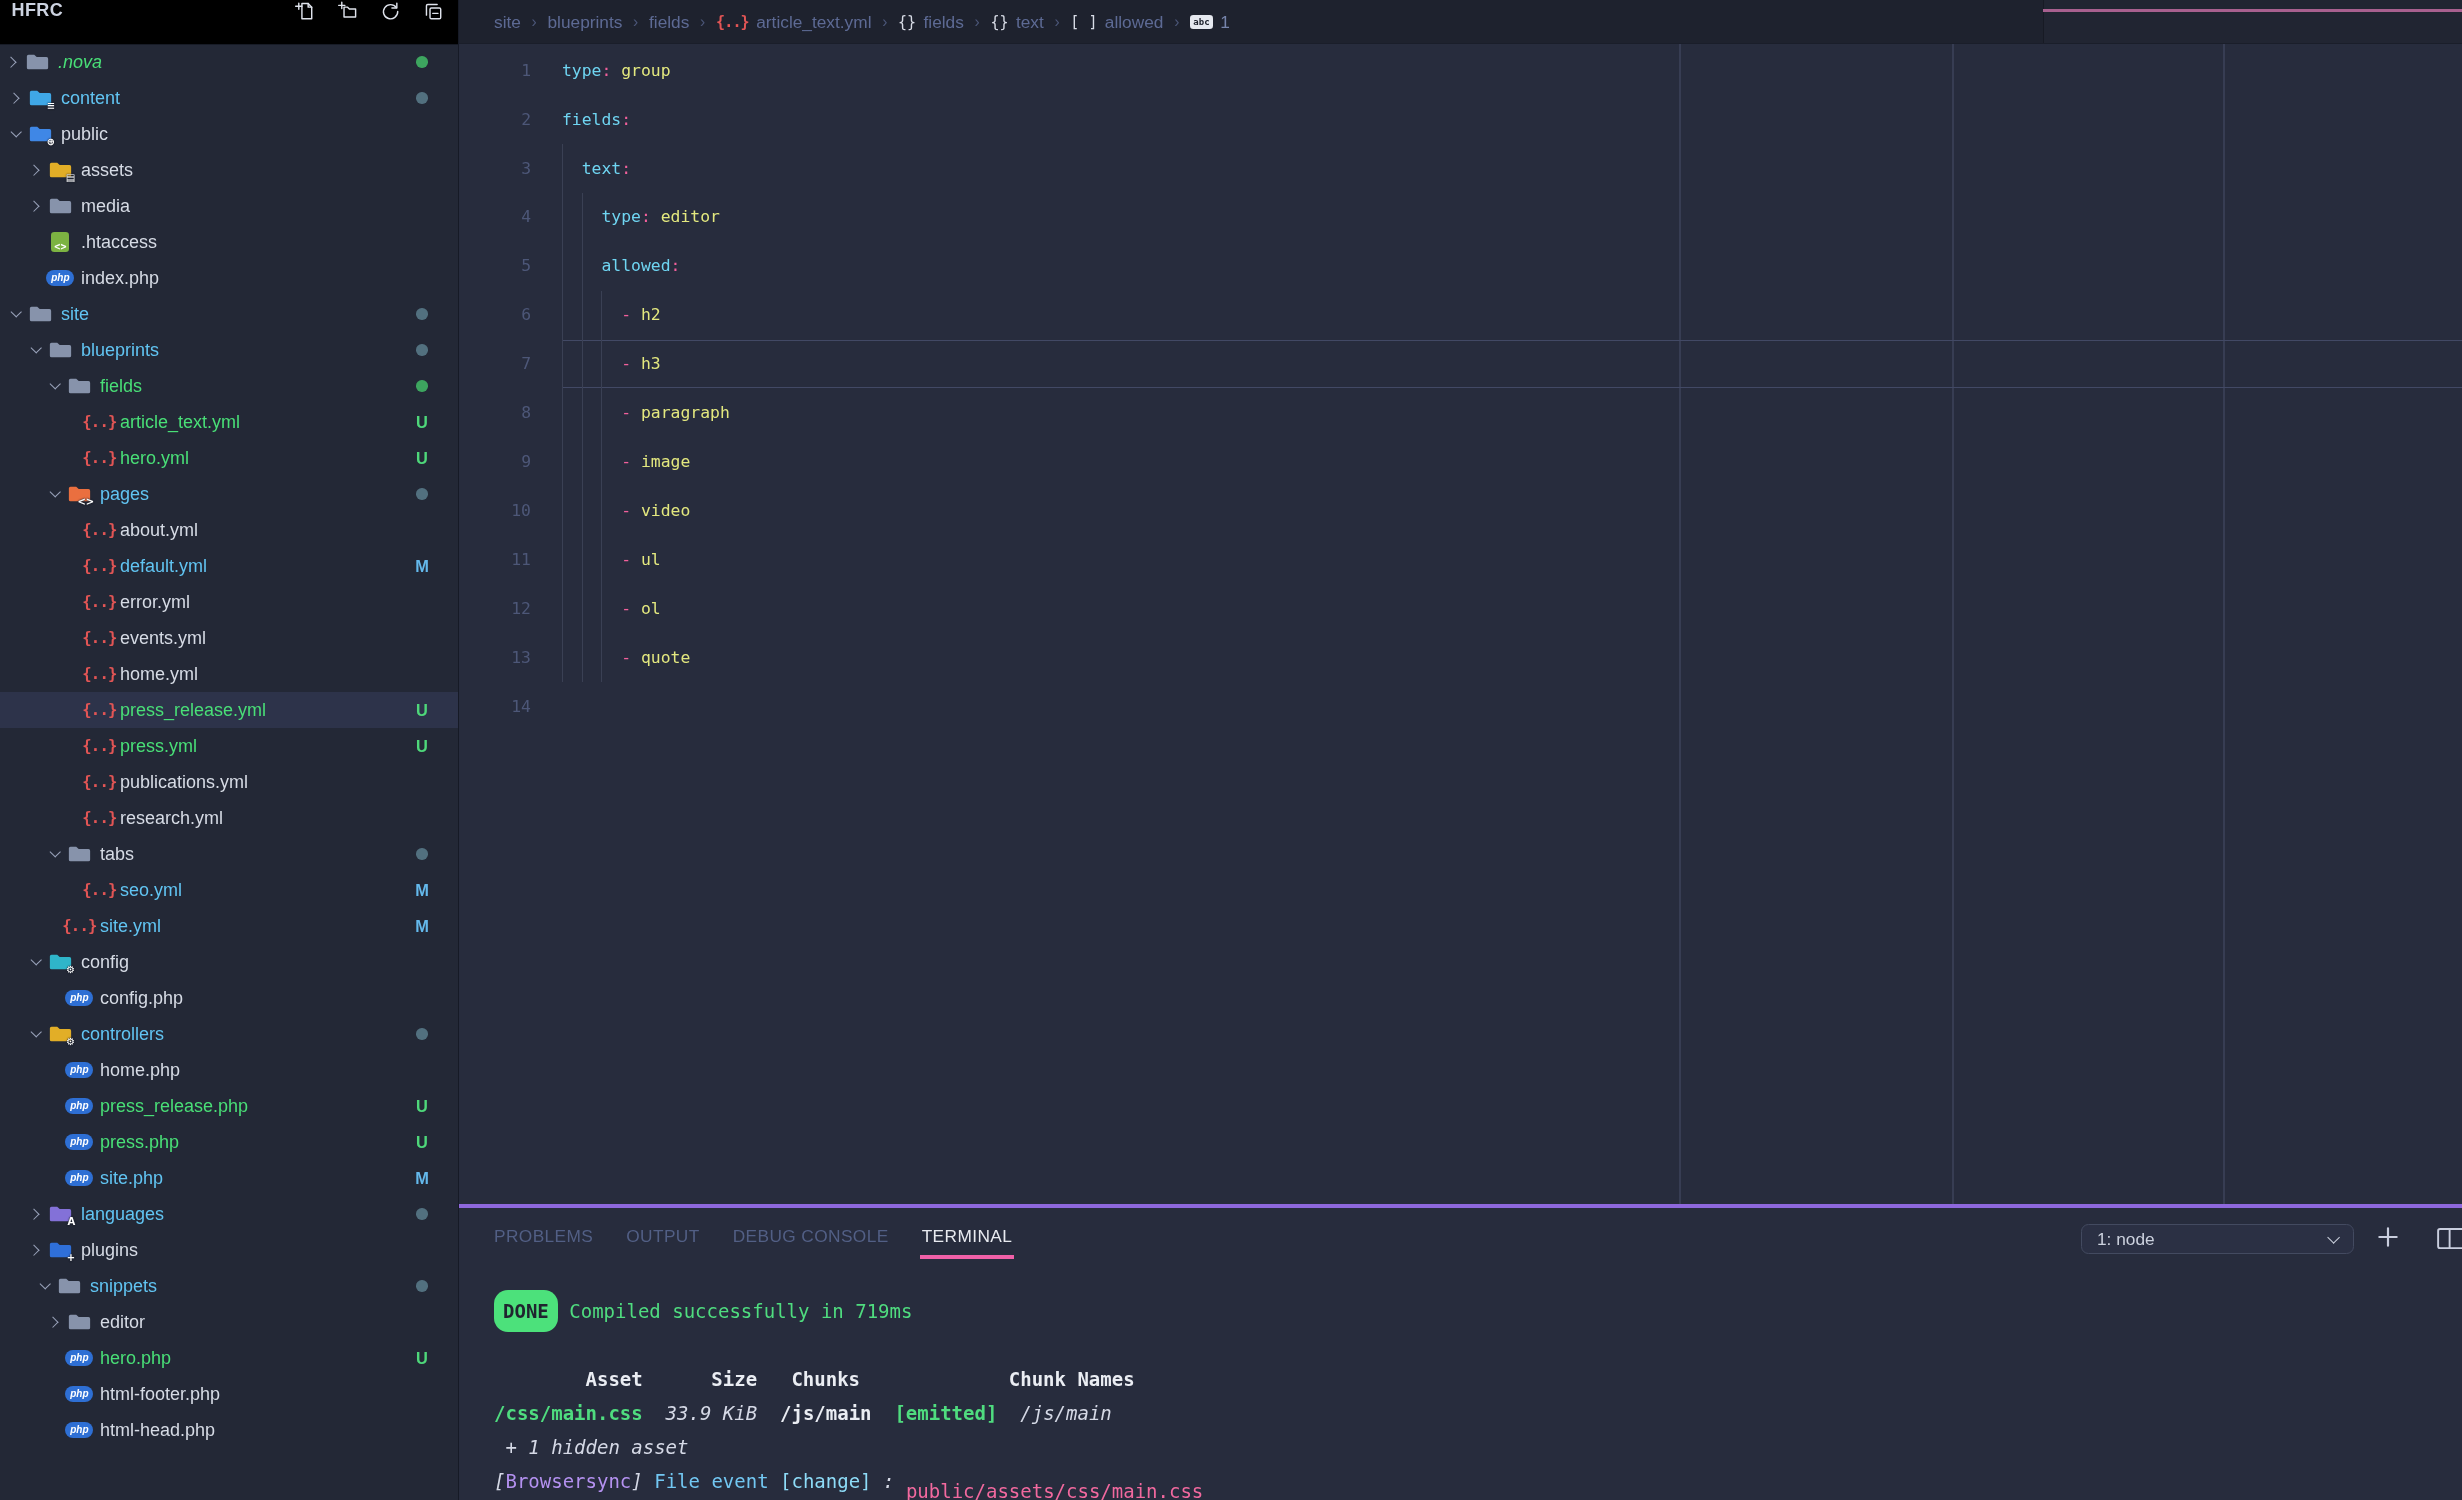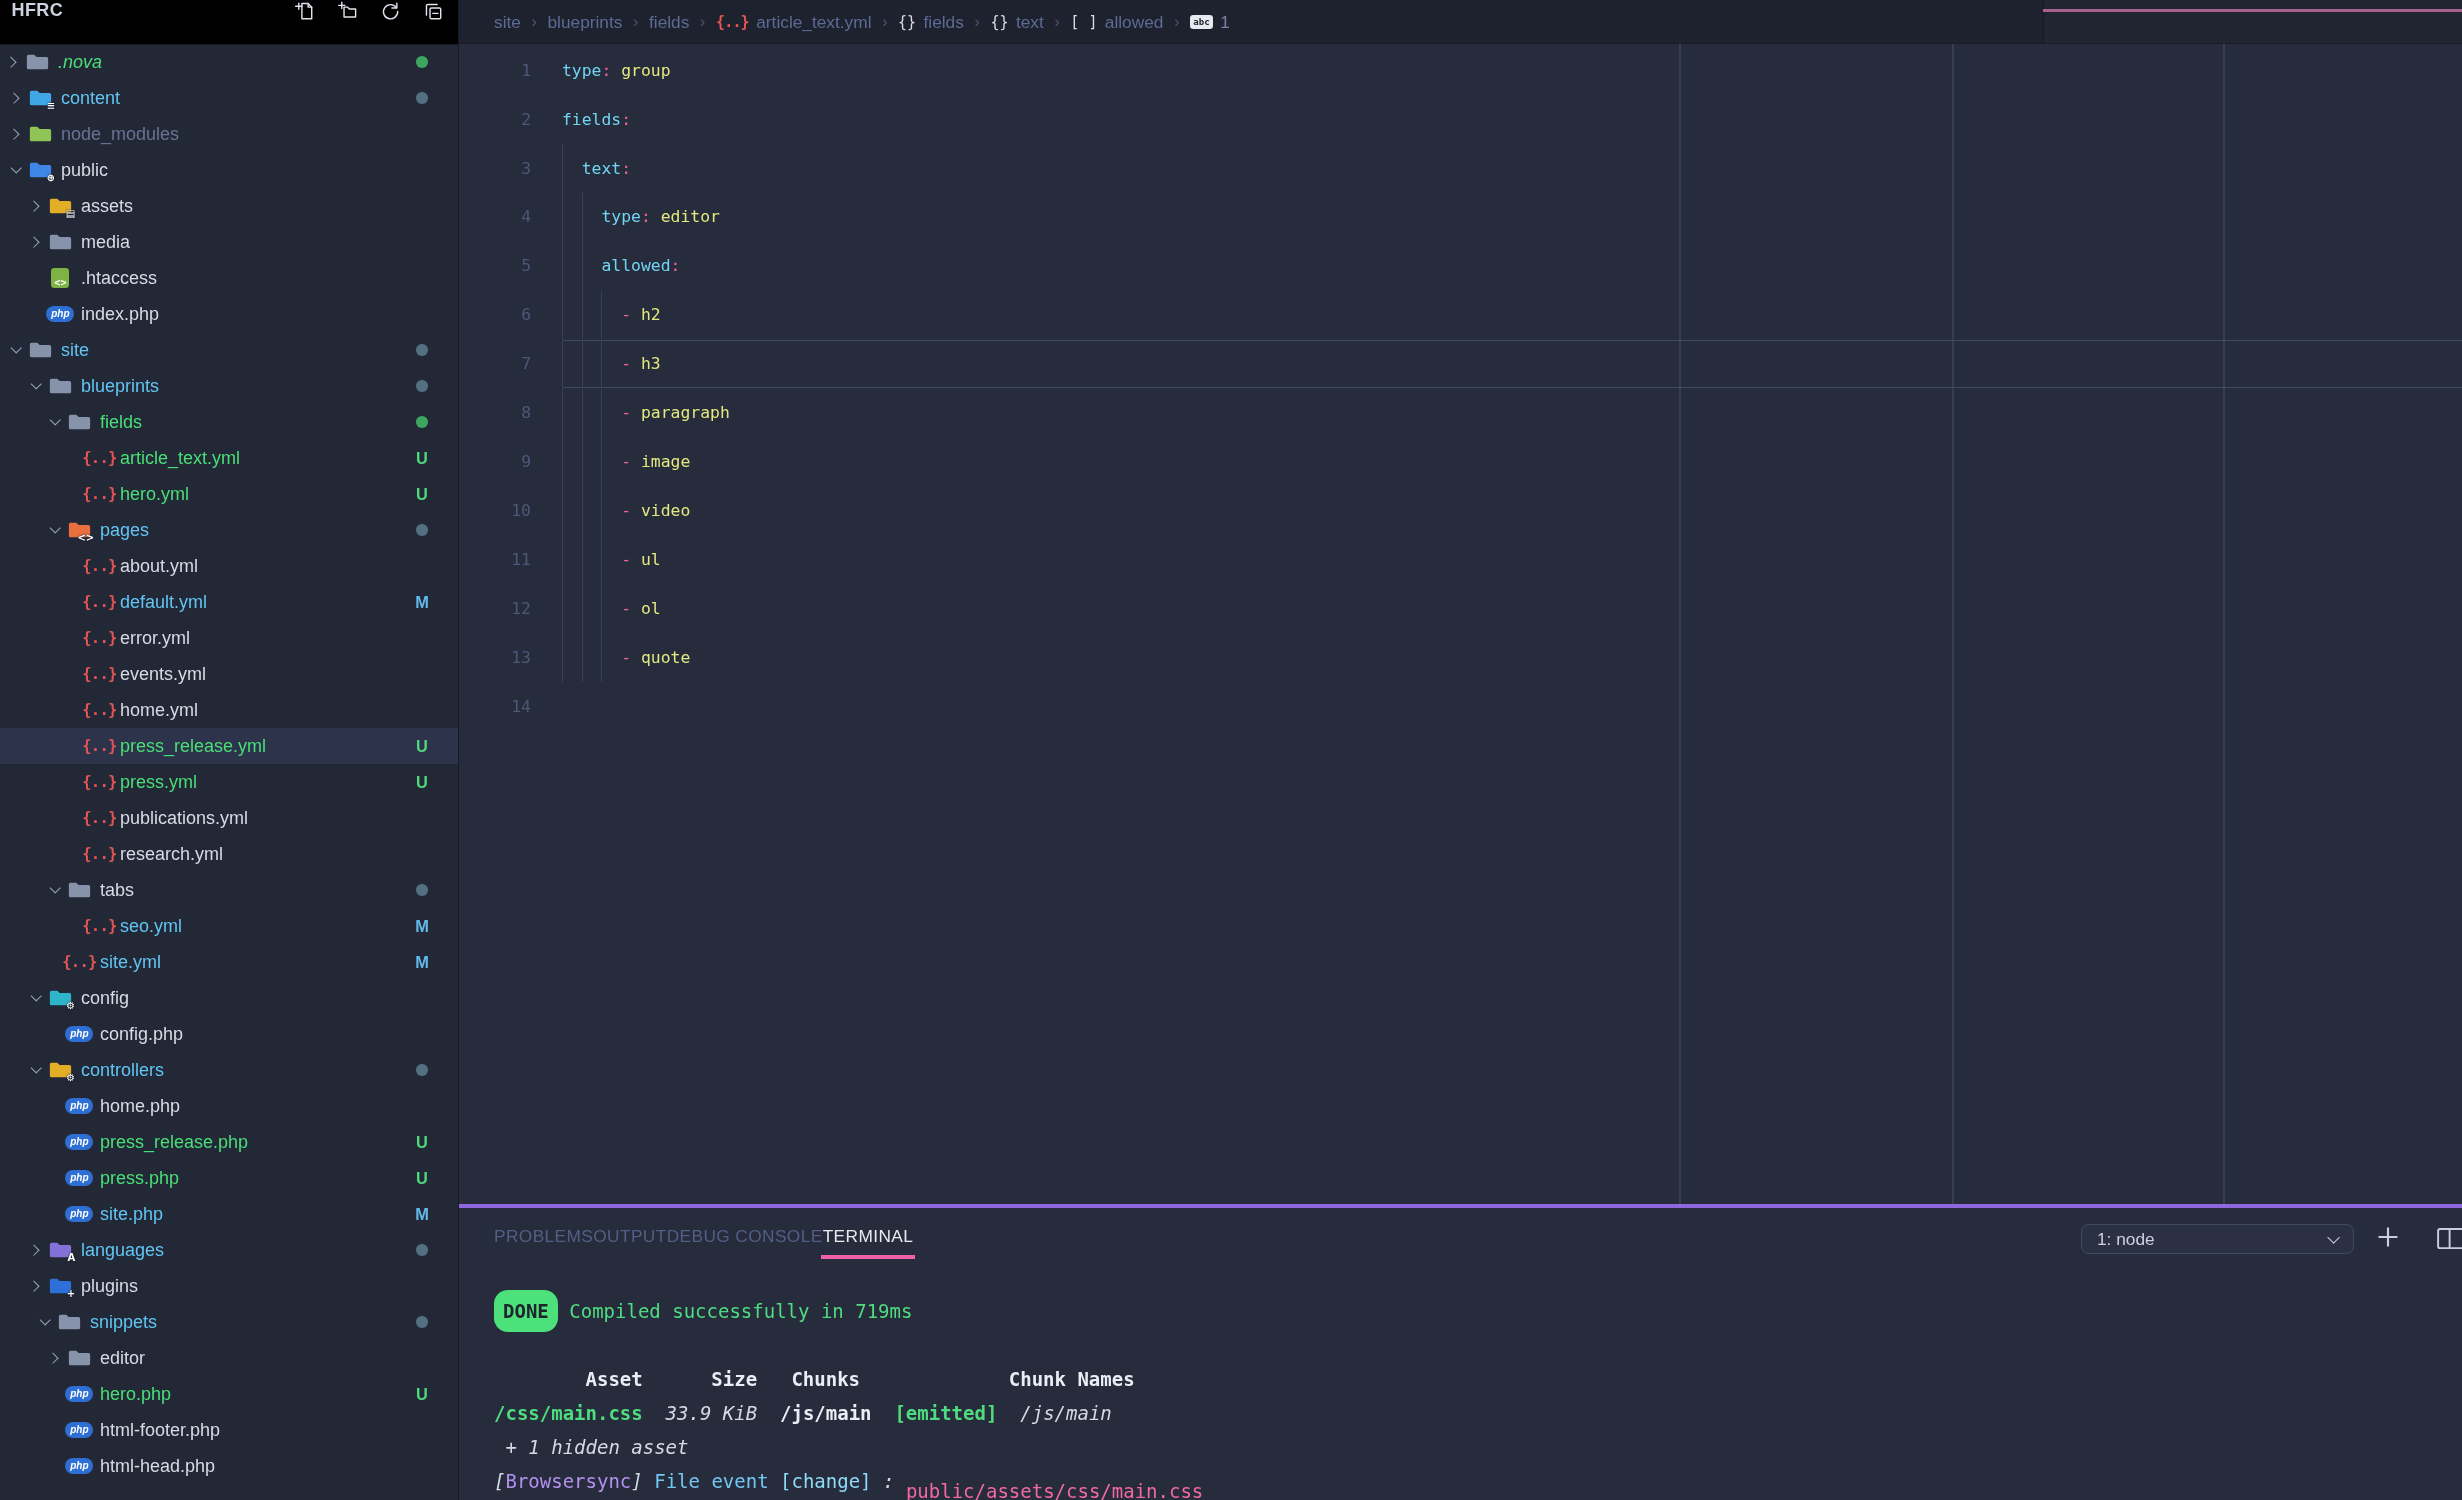--- a/index.html
+++ b/index.html
@@ -62,21 +62,21 @@
   .gnum{position:absolute;left:0;width:72px;text-align:right;
         font:16.4px/49px "DejaVu Sans Mono",monospace;color:#4d5778;}
   .cline{position:absolute;left:103px;right:0;white-space:pre;
          font:16.4px/49px "DejaVu Sans Mono",monospace;color:#d5d9e6;}
   .guide{position:absolute;width:0.8px;background:#3a4054;}
   .s-k{color:#6fd5f2;} .s-p{color:#f2609c;} .s-v{color:#e3e87f;} .s-x{color:#d5d9e6;font-style:italic;}
 
   
   #panelborder{position:absolute;left:459px;top:1204px;width:2003px;height:4.1px;background:#8e68dd;}
   #panel{position:absolute;left:459px;top:1208px;width:2003px;height:292px;background:#272c3d;overflow:hidden;}
-  .ptabs{display:flex;padding:18px 0 0 35px;font-size:17.3px;letter-spacing:0.4px;color:#525f85;}
+  .ptabs{display:flex;gap:33px;padding:18px 0 0 35px;font-size:17.3px;letter-spacing:0.4px;color:#525f85;}
   .ptab{cursor:pointer;position:relative;padding-bottom:11.5px;}
   .ptab.active{color:#e8eaf0;}
   .ptab.active::after{content:"";position:absolute;left:-1.6px;right:-1.6px;bottom:0;height:3.3px;background:#f060a8;}
   .pterm{position:absolute;left:35px;top:86px;white-space:pre;
          font:19px/34px "DejaVu Sans Mono",monospace;color:#d5d9e6;}
   .tline{height:34px;display:flex;align-items:center;}
   .s-g{color:#4fdc7f;} .s-gb{color:#4fdc7f;font-weight:bold;} .s-hb{color:#eaedf3;font-weight:bold;}
   .s-pu{color:#b491f0;} .s-cy{color:#72c7f2;} .s-cy2{color:#8edcf8;} .s-pk{color:#f2699f;margin-top:19px;}
   .done-badge{background:#4ce17b;color:#20242f;font-weight:bold;padding:4.1px 9px;border-radius:14px;margin-right:11.5px;}
   .tdrop{position:absolute;left:1622px;top:16.4px;width:273px;height:30px;box-sizing:border-box;
@@ -144,32 +144,20 @@
         <span class="ficon">
           <svg width="23" height="18" viewBox="0 0 28 22">
             <path d="M1 4a2 2 0 0 1 2-2h7l3 3h12a2 2 0 0 1 2 2v11a2 2 0 0 1-2 2H3a2 2 0 0 1-2-2z" fill="#3fa7e6"></path>
           </svg>
           <span class="emb">≡</span>
         </span>
         <span class="lbl c-cyan">content</span>
         <span class="fbadge">
           <span class="dotb"></span>
         </span>
-      </div>
-      <div class="trow" style="padding-left: 5px;">
-        <span class="chev right">
-          <i></i>
-        </span>
-        <span class="ficon">
-          <svg width="23" height="18" viewBox="0 0 28 22">
-            <path d="M1 4a2 2 0 0 1 2-2h7l3 3h12a2 2 0 0 1 2 2v11a2 2 0 0 1-2 2H3a2 2 0 0 1-2-2z" fill="#8fc457"></path>
-          </svg>
-        </span>
-        <span class="lbl c-dim">node_modules</span>
-        <span class="fbadge"></span>
       </div>
       <div class="trow" style="padding-left: 5px;">
         <span class="chev down">
           <i></i>
         </span>
         <span class="ficon">
           <svg width="23" height="18" viewBox="0 0 28 22">
             <path d="M1 4a2 2 0 0 1 2-2h7l3 3h12a2 2 0 0 1 2 2v11a2 2 0 0 1-2 2H3a2 2 0 0 1-2-2z" fill="#3f87e6"></path>
           </svg>
           <span class="emb">⊕</span>

